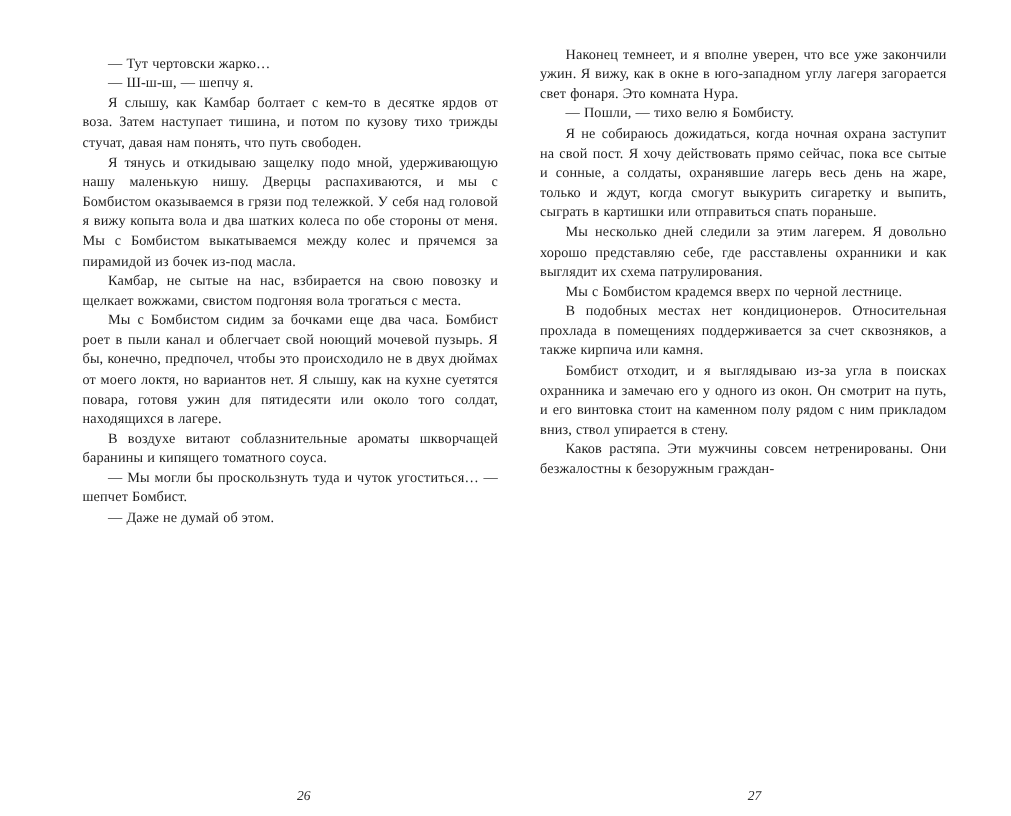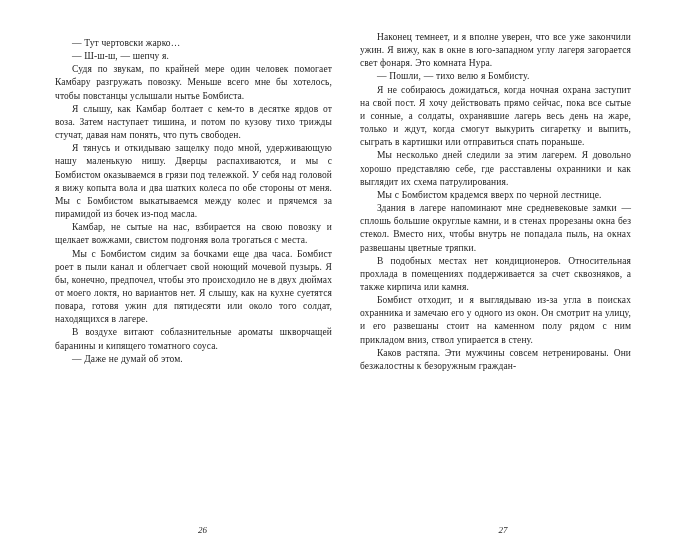--- a/index.html
+++ b/index.html
@@ -61,39 +61,38 @@
 </style>
 </head>
 <body>
 
 <div class="spread">
 
   <div class="page left">
     <div>
       <p>— Тут чертовски жарко…</p>
       <p>— Ш-ш-ш, — шепчу я.</p>
-      <p>Судя по звукам, по крайней мере один человек помогает Камбару разгружать повозку. Меньше всего мне бы хотелось, чтобы повстанцы услышали нытье Бомбиста.</p>
       <p>Я слышу, как Камбар болтает с кем-то в десятке ярдов от воза. Затем наступает тишина, и потом по кузову тихо трижды стучат, давая нам понять, что путь свободен.</p>
       <p>Я тянусь и откидываю защелку подо мной, удерживающую нашу маленькую нишу. Дверцы распахиваются, и мы с Бомбистом оказываемся в грязи под тележкой. У себя над головой я вижу копыта вола и два шатких колеса по обе стороны от меня. Мы с Бомбистом выкатываемся между колес и прячемся за пирамидой из бочек из-под масла.</p>
       <p>Камбар, не сытые на нас, взбирается на свою повозку и щелкает вожжами, свистом подгоняя вола трогаться с места.</p>
       <p>Мы с Бомбистом сидим за бочками еще два часа. Бомбист роет в пыли канал и облегчает свой ноющий мочевой пузырь. Я бы, конечно, предпочел, чтобы это происходило не в двух дюймах от моего локтя, но вариантов нет. Я слышу, как на кухне суетятся повара, готовя ужин для пятидесяти или около того солдат, находящихся в лагере.</p>
       <p>В воздухе витают соблазнительные ароматы шкворчащей баранины и кипящего томатного соуса.</p>
+      <p>— Мы могли бы проскользнуть туда и чуток угоститься… — шепчет Бомбист.</p>
       <p>— Даже не думай об этом.</p>
     </div>
     <div class="page-num">26</div>
   </div>
 
   <div class="page right">
     <div>
       <p>Наконец темнеет, и я вполне уверен, что все уже закончили ужин. Я вижу, как в окне в юго-западном углу лагеря загорается свет фонаря. Это комната Нура.</p>
       <p>— Пошли, — тихо велю я Бомбисту.</p>
       <p>Я не собираюсь дожидаться, когда ночная охрана заступит на свой пост. Я хочу действовать прямо сейчас, пока все сытые и сонные, а солдаты, охранявшие лагерь весь день на жаре, только и ждут, когда смогут выкурить сигаретку и выпить, сыграть в картишки или отправиться спать пораньше.</p>
       <p>Мы несколько дней следили за этим лагерем. Я довольно хорошо представляю себе, где расставлены охранники и как выглядит их схема патрулирования.</p>
       <p>Мы с Бомбистом крадемся вверх по черной лестнице.</p>
-      <p>Здания в лагере напоминают мне средневековые замки — сплошь большие округлые камни, и в стенах прорезаны окна без стекол. Вместо них, чтобы внутрь не попадала пыль, на окнах развешаны цветные тряпки.</p>
       <p>В подобных местах нет кондиционеров. Относительная прохлада в помещениях поддерживается за счет сквозняков, а также кирпича или камня.</p>
-      <p>Бомбист отходит, и я выглядываю из-за угла в поисках охранника и замечаю его у одного из окон. Он смотрит на улицу, и его развешаны стоит на каменном полу рядом с ним прикладом вниз, ствол упирается в стену.</p>
+      <p>Бомбист отходит, и я выглядываю из-за угла в поисках охранника и замечаю его у одного из окон. Он смотрит на путь, и его винтовка стоит на каменном полу рядом с ним прикладом вниз, ствол упирается в стену.</p>
       <p>Каков растяпа. Эти мужчины совсем нетренированы. Они безжалостны к безоружным граждан-</p>
     </div>
     <div class="page-num">27</div>
   </div>
 
 </div>
 
 </body></html>

